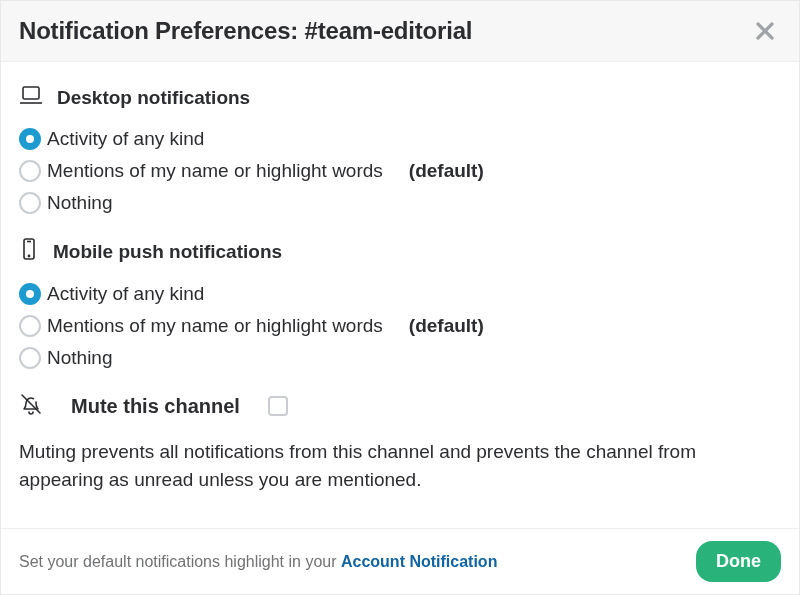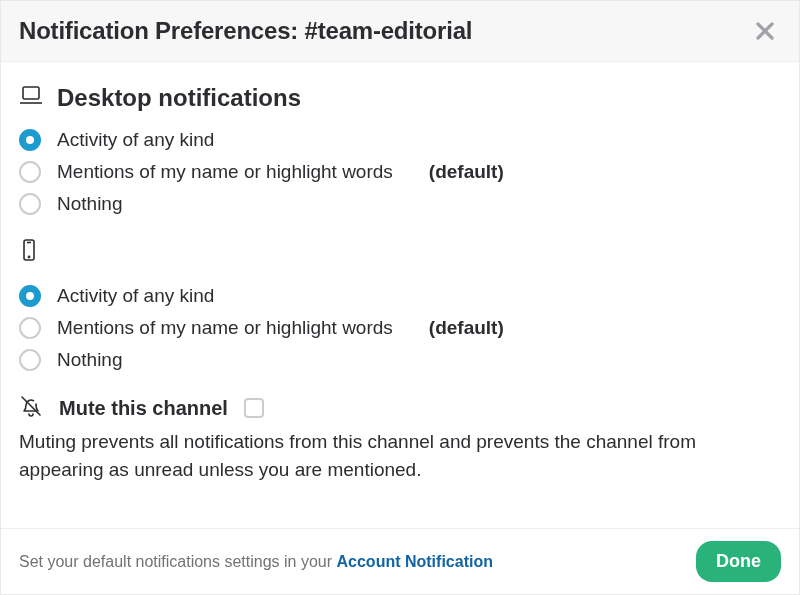--- a/index.html
+++ b/index.html
@@ -44,32 +44,32 @@
   .close-btn svg { display: block; }
   .body {
     padding: 18px 18px 0 18px;
     flex: 1;
     overflow: auto;
   }
   .section-heading {
     display: flex;
     align-items: center;
     gap: 14px;
-    font-size: 24px;
+    font-size: 19px;
     font-weight: 800;
     color: #2c2d30;
     margin-top: 4px;
     margin-bottom: 12px;
   }
   .section-heading .icon { color: #2c2d30; flex-shrink: 0; }
   .section + .section { margin-top: 18px; }
   .radio-row {
     display: flex;
     align-items: center;
-    gap: 16px;
+    gap: 6px;
     padding: 5px 0;
     cursor: pointer;
   }
   .radio {
     width: 22px; height: 22px;
     border: 2px solid #c9cdd1;
     border-radius: 50%;
     position: relative;
     flex-shrink: 0;
   }
@@ -92,39 +92,39 @@
   }
   .default-tag {
     font-size: 19px;
     font-weight: 700;
     color: #2c2d30;
     margin-left: 20px;
   }
   .mute-row {
     display: flex;
     align-items: center;
-    gap: 16px;
+    gap: 28px;
     margin-top: 18px;
   }
   .mute-label {
     font-size: 20px;
     font-weight: 800;
     color: #2c2d30;
   }
   .checkbox {
     width: 20px; height: 20px;
     border: 2px solid #c9cdd1;
     border-radius: 4px;
     flex-shrink: 0;
   }
   .mute-desc {
     font-size: 19px;
     color: #2c2d30;
     line-height: 1.45;
-    margin-top: 6px;
+    margin-top: 18px;
     max-width: 760px;
   }
   .footer {
     border-top: 1px solid #eceeef;
     padding: 12px 18px;
     display: flex;
     align-items: center;
     justify-content: space-between;
   }
   .footer-text {
@@ -196,20 +196,21 @@
 
     <div class="section">
       <div class="section-heading">
         <span class="icon">
           <svg width="20" height="24" viewBox="0 0 20 24" fill="none" stroke="currentColor" stroke-width="1.6">
             <rect x="5" y="2" width="10" height="20" rx="2"></rect>
             <line x1="8" y1="4.5" x2="12" y2="4.5"></line>
             <circle cx="10" cy="19" r="0.6" fill="currentColor"></circle>
           </svg>
         </span>
+        <span>Mobile push notifications</span>
       </div>
       <div class="radio-row">
         <span class="radio selected"></span>
         <span class="radio-label">Activity of any kind</span>
       </div>
       <div class="radio-row">
         <span class="radio"></span>
         <span class="radio-label">Mentions of my name or highlight words</span>
         <span class="default-tag">(default)</span>
       </div>
@@ -230,18 +231,18 @@
       </span>
       <span class="mute-label">Mute this channel</span>
       <span class="checkbox"></span>
     </div>
     <div class="mute-desc">Muting prevents all notifications from this channel and prevents the channel from appearing as unread unless you are mentioned.</div>
 
   </div>
 
   <div class="footer">
     <div class="footer-text">
-      <span>Set your default notifications settings in your </span><a class="footer-link">Account Notification</a>
+      <span>Set your default notifications highlight in your </span><a class="footer-link">Account Notification</a>
     </div>
     <button class="done-btn">Done</button>
   </div>
 
 </div>
 
 </body></html>

